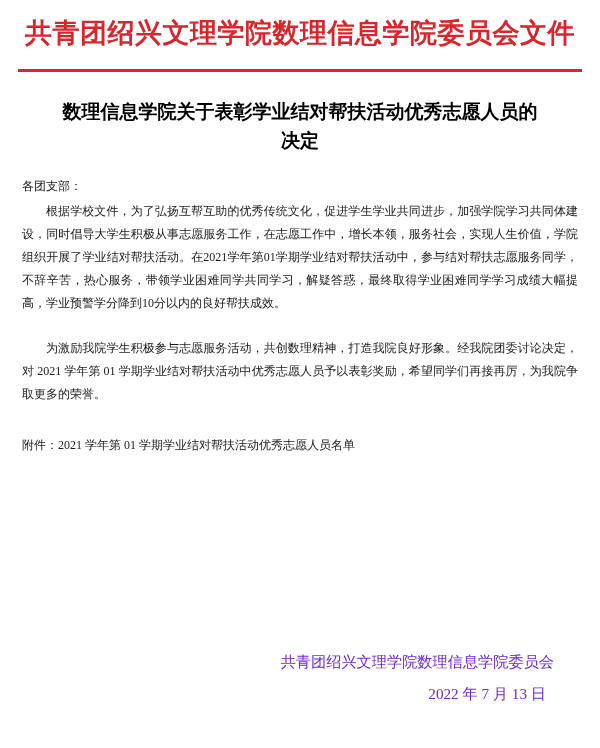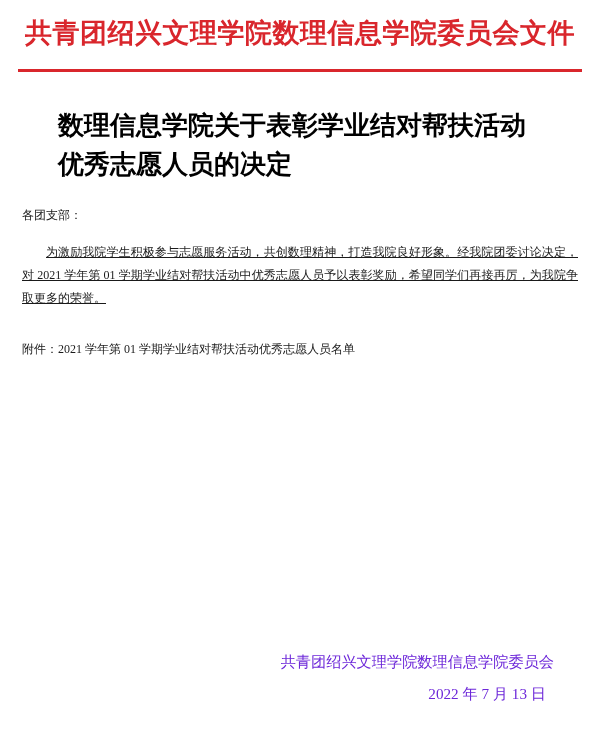--- a/index.html
+++ b/index.html
@@ -35,22 +35,23 @@
     line-height: 1.15;
     white-space: nowrap;
   }
   .red-rule {
     margin: 14px 18px 0 18px;
     height: 3px;
     background: #d9262c;
   }
   
   .doc-title {
-    margin: 34px 58px 0 58px;
-    font-size: 26px;
+    margin: 26px 58px 0 58px;
+    text-align: center;
+    font-size: 19px;
     font-weight: bold;
     line-height: 1.5;
     font-family: "Liberation Serif", "DejaVu Serif", serif;
   }
   
   .body-wrap {
     margin: 20px 22px 0 22px;
     font-size: 12px;
     line-height: 1.92;
     text-align: justify;
@@ -58,22 +59,21 @@
     color: #1a1a1a;
   }
   .salutation {
     margin: 0 0 2px 0;
   }
   .para {
     margin: 0;
     text-indent: 2em;
   }
   .para.spaced {
-    margin-top: 14px;
-    text-decoration: underline;
+    margin-top: 22px;
   }
   .attach {
     margin: 28px 0 0 0;
   }
   
   .sign-block {
     position: absolute;
     right: 46px;
     bottom: 34px;
     text-align: right;
@@ -97,20 +97,21 @@
   <div class="letterhead">
     <div class="letterhead-title">共青团绍兴文理学院数理信息学院委员会文件</div>
   </div>
   <div class="red-rule"></div>
 
   <div class="doc-title">数理信息学院关于表彰学业结对帮扶活动优秀志愿人员的决定</div>
 
   <div class="body-wrap">
     <p class="salutation">各团支部：</p>
 
+    <p class="para">根据学校文件，为了弘扬互帮互助的优秀传统文化，促进学生学业共同进步，加强学院学习共同体建设，同时倡导大学生积极从事志愿服务工作，在志愿工作中，增长本领，服务社会，实现人生价值，学院组织开展了学业结对帮扶活动。在2021学年第01学期学业结对帮扶活动中，参与结对帮扶志愿服务同学，不辞辛苦，热心服务，带领学业困难同学共同学习，解疑答惑，最终取得学业困难同学学习成绩大幅提高，学业预警学分降到10分以内的良好帮扶成效。</p>
 
     <p class="para spaced">为激励我院学生积极参与志愿服务活动，共创数理精神，打造我院良好形象。经我院团委讨论决定，对 2021 学年第 01 学期学业结对帮扶活动中优秀志愿人员予以表彰奖励，希望同学们再接再厉，为我院争取更多的荣誉。</p>
 
     <p class="attach">附件：2021 学年第 01 学期学业结对帮扶活动优秀志愿人员名单</p>
   </div>
 
   <div class="sign-block">
     <div class="sign-org">共青团绍兴文理学院数理信息学院委员会</div>
     <div class="sign-date">2022 年 7 月 13 日</div>
   </div>

